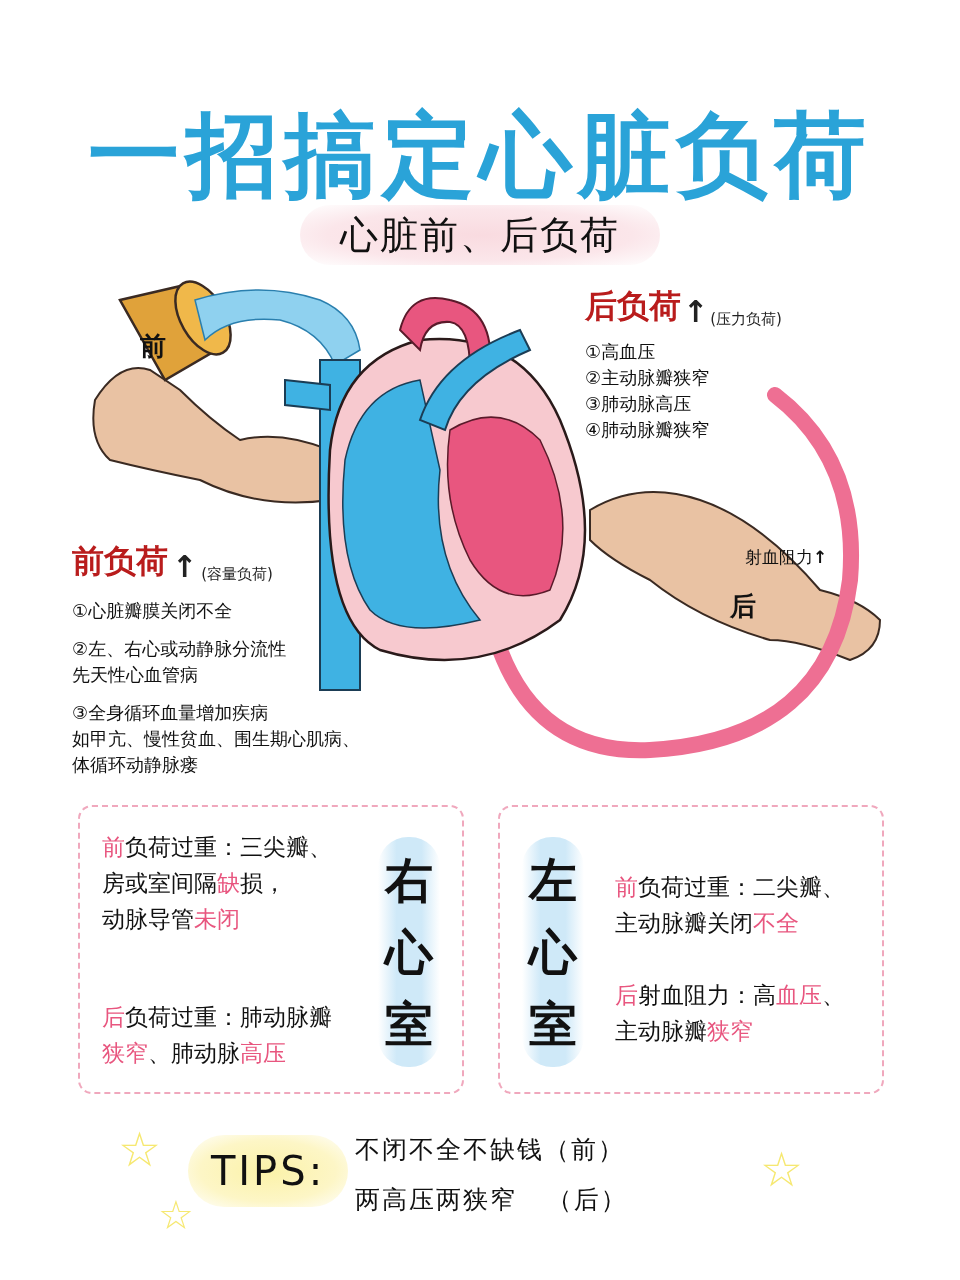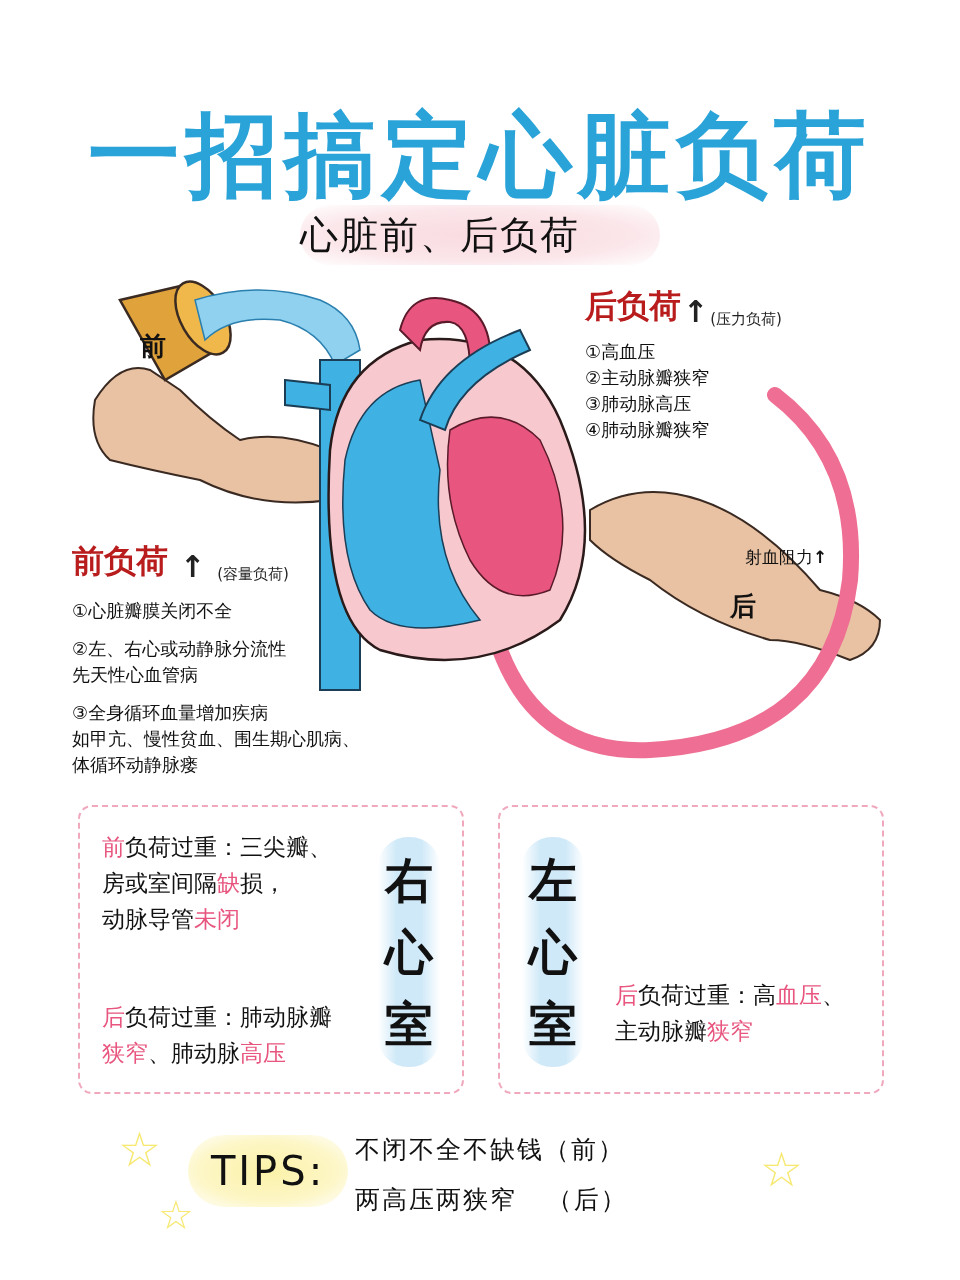--- a/index.html
+++ b/index.html
@@ -1,19 +1,19 @@
 <!DOCTYPE html>
 <html><head>
 <meta charset="utf-8">
 <style>
   html,body{margin:0;padding:0;background:#fff;}
   body{width:960px;height:1280px;position:relative;overflow:hidden;font-family:"DejaVu Sans",sans-serif;color:#1a1a1a;}
   .abs{position:absolute;}
   .title{left:0;top:70px;width:960px;text-align:center;font-size:92px;font-weight:bold;color:#2aa3d8;letter-spacing:6px;font-family:"DejaVu Serif",serif;margin-top:24px;}
-  .subtitle-wrap{left:300px;top:205px;width:360px;height:60px;border-radius:30px;background:radial-gradient(ellipse at center,#f9dbe0 0%,#fbe6ea 60%,rgba(255,255,255,0) 100%);display:flex;align-items:center;}
+  .subtitle-wrap{left:300px;top:205px;width:360px;height:60px;border-radius:30px;background:radial-gradient(ellipse at center,#f9dbe0 0%,#fbe6ea 60%,rgba(255,255,255,0) 100%);display:flex;align-items:center;justify-content:center;}
   .subtitle{font-size:38px;color:#111;letter-spacing:2px;}
   .sec-head{font-size:32px;font-weight:bold;color:#b91c1c;}
   .sec-arrow{font-size:30px;font-weight:bold;color:#222;}
   .sec-paren{font-size:15px;color:#222;}
   .list{font-size:18px;line-height:26px;color:#111;}
   .list p{margin:0;}
   .box{border:2px dashed #f0a8bd;border-radius:14px;}
   .box-text{font-size:23px;line-height:36px;color:#111;}
   .hl{color:#e8567f;}
   .vbar{width:62px;border-radius:30px;background:linear-gradient(to right,rgba(255,255,255,0),#cfe9f8 30%,#cfe9f8 70%,rgba(255,255,255,0));display:flex;flex-direction:column;align-items:center;justify-content:center;gap:18px;}
@@ -72,21 +72,21 @@
   </div>
   <div class="list" style="margin-top:10px;">
     <p>①高血压</p>
     <p>②主动脉瓣狭窄</p>
     <p>③肺动脉高压</p>
     <p>④肺动脉瓣狭窄</p>
   </div>
 </div>
 
 <div class="abs" style="left:72px;top:540px;">
-  <div style="display:flex;align-items:flex-end;gap:12px;">
+  <div style="display:flex;align-items:flex-end;gap:4px;">
     <span class="sec-head">前负荷</span>
     <span class="sec-arrow">↑</span>
     <span class="sec-paren">(容量负荷)</span>
   </div>
   <div class="list" style="margin-top:14px;">
     <p>①心脏瓣膜关闭不全</p>
     <p style="margin-top:12px">②左、右心或动静脉分流性</p>
     <p>先天性心血管病</p>
     <p style="margin-top:12px">③全身循环血量增加疾病</p>
     <p>如甲亢、慢性贫血、围生期心肌病、</p>
@@ -110,22 +110,26 @@
     <span>室</span>
   </div>
 </div>
 
 <div class="abs box" style="left:498px;top:805px;width:382px;height:285px;">
   <div class="abs vbar" style="left:22px;top:30px;height:230px;">
     <span>左</span>
     <span>心</span>
     <span>室</span>
   </div>
+  <div class="box-text abs" style="left:115px;top:62px;">
+    <div><span class="hl">前</span><span>负荷过重：二尖瓣、</span></div>
+    <div><span>主动脉瓣关闭</span><span class="hl">不全</span></div>
+  </div>
   <div class="box-text abs" style="left:115px;top:170px;">
-    <div><span class="hl">后</span><span>负荷过重：高</span><span class="hl">血压</span><span>、</span></div>
+    <div><span class="hl">后</span><span>射血阻力：高</span><span class="hl">血压</span><span>、</span></div>
     <div><span>主动脉瓣</span><span class="hl">狭窄</span></div>
   </div>
 </div>
 
 <span class="abs star" style="left:118px;top:1125px;">☆</span>
 <span class="abs star" style="left:158px;top:1195px;font-size:40px;">☆</span>
 <span class="abs star" style="left:760px;top:1145px;">☆</span>
 <div class="abs tips-pill">
   <span class="tips-label">TIPS:</span>
 </div>

